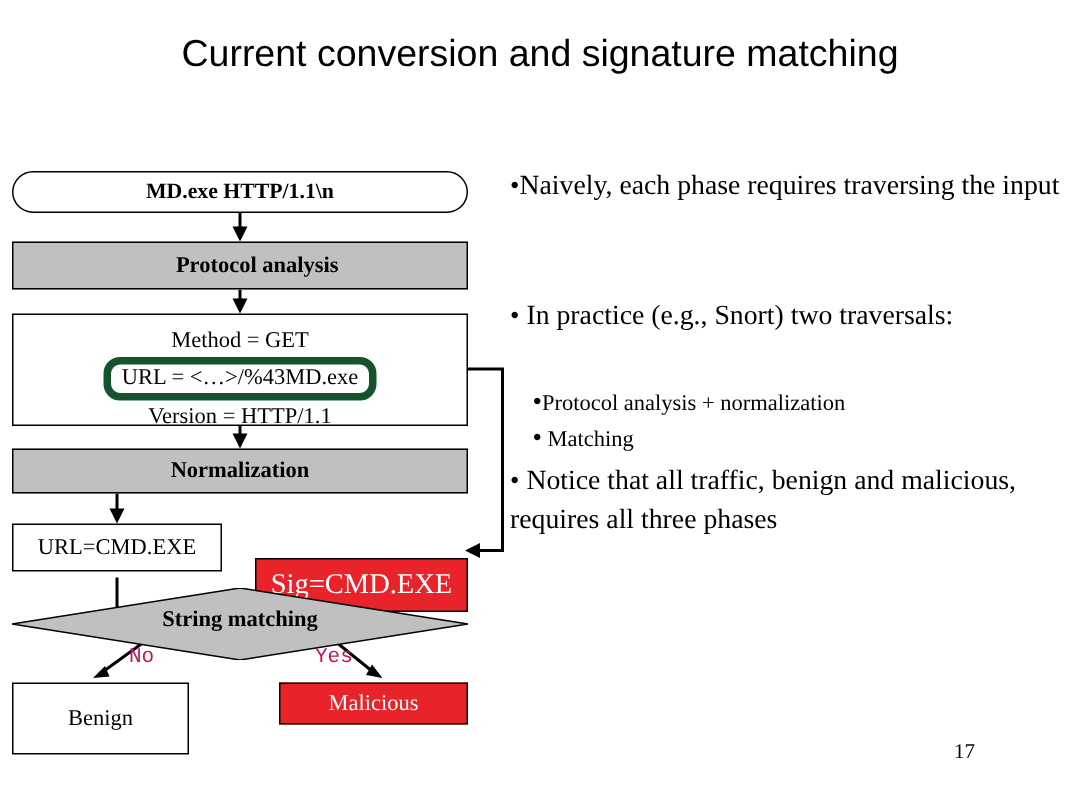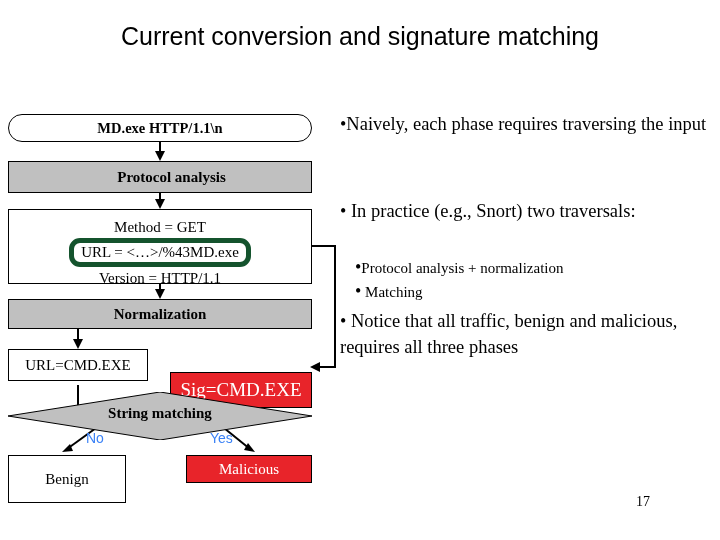--- a/index.html
+++ b/index.html
@@ -150,23 +150,23 @@
     width: 304px;
     text-align: center;
     font-family: "Liberation Serif", serif;
     font-size: 15px;
     font-weight: bold;
     color: #000000;
   }
 
   .branch-label {
     position: absolute;
-    font-family: Liberation Sans, sans-serif;
+    font-family: Liberation Mono, monospace;
     font-size: 14px;
-    color: #3b82f6;
+    color: #be185d;
   }
   #label-no { left: 86px; top: 430px; }
   #label-yes { left: 210px; top: 430px; }
 
   #benign {
     left: 8px;
     top: 455px;
     width: 118px;
     height: 48px;
     display: flex;

